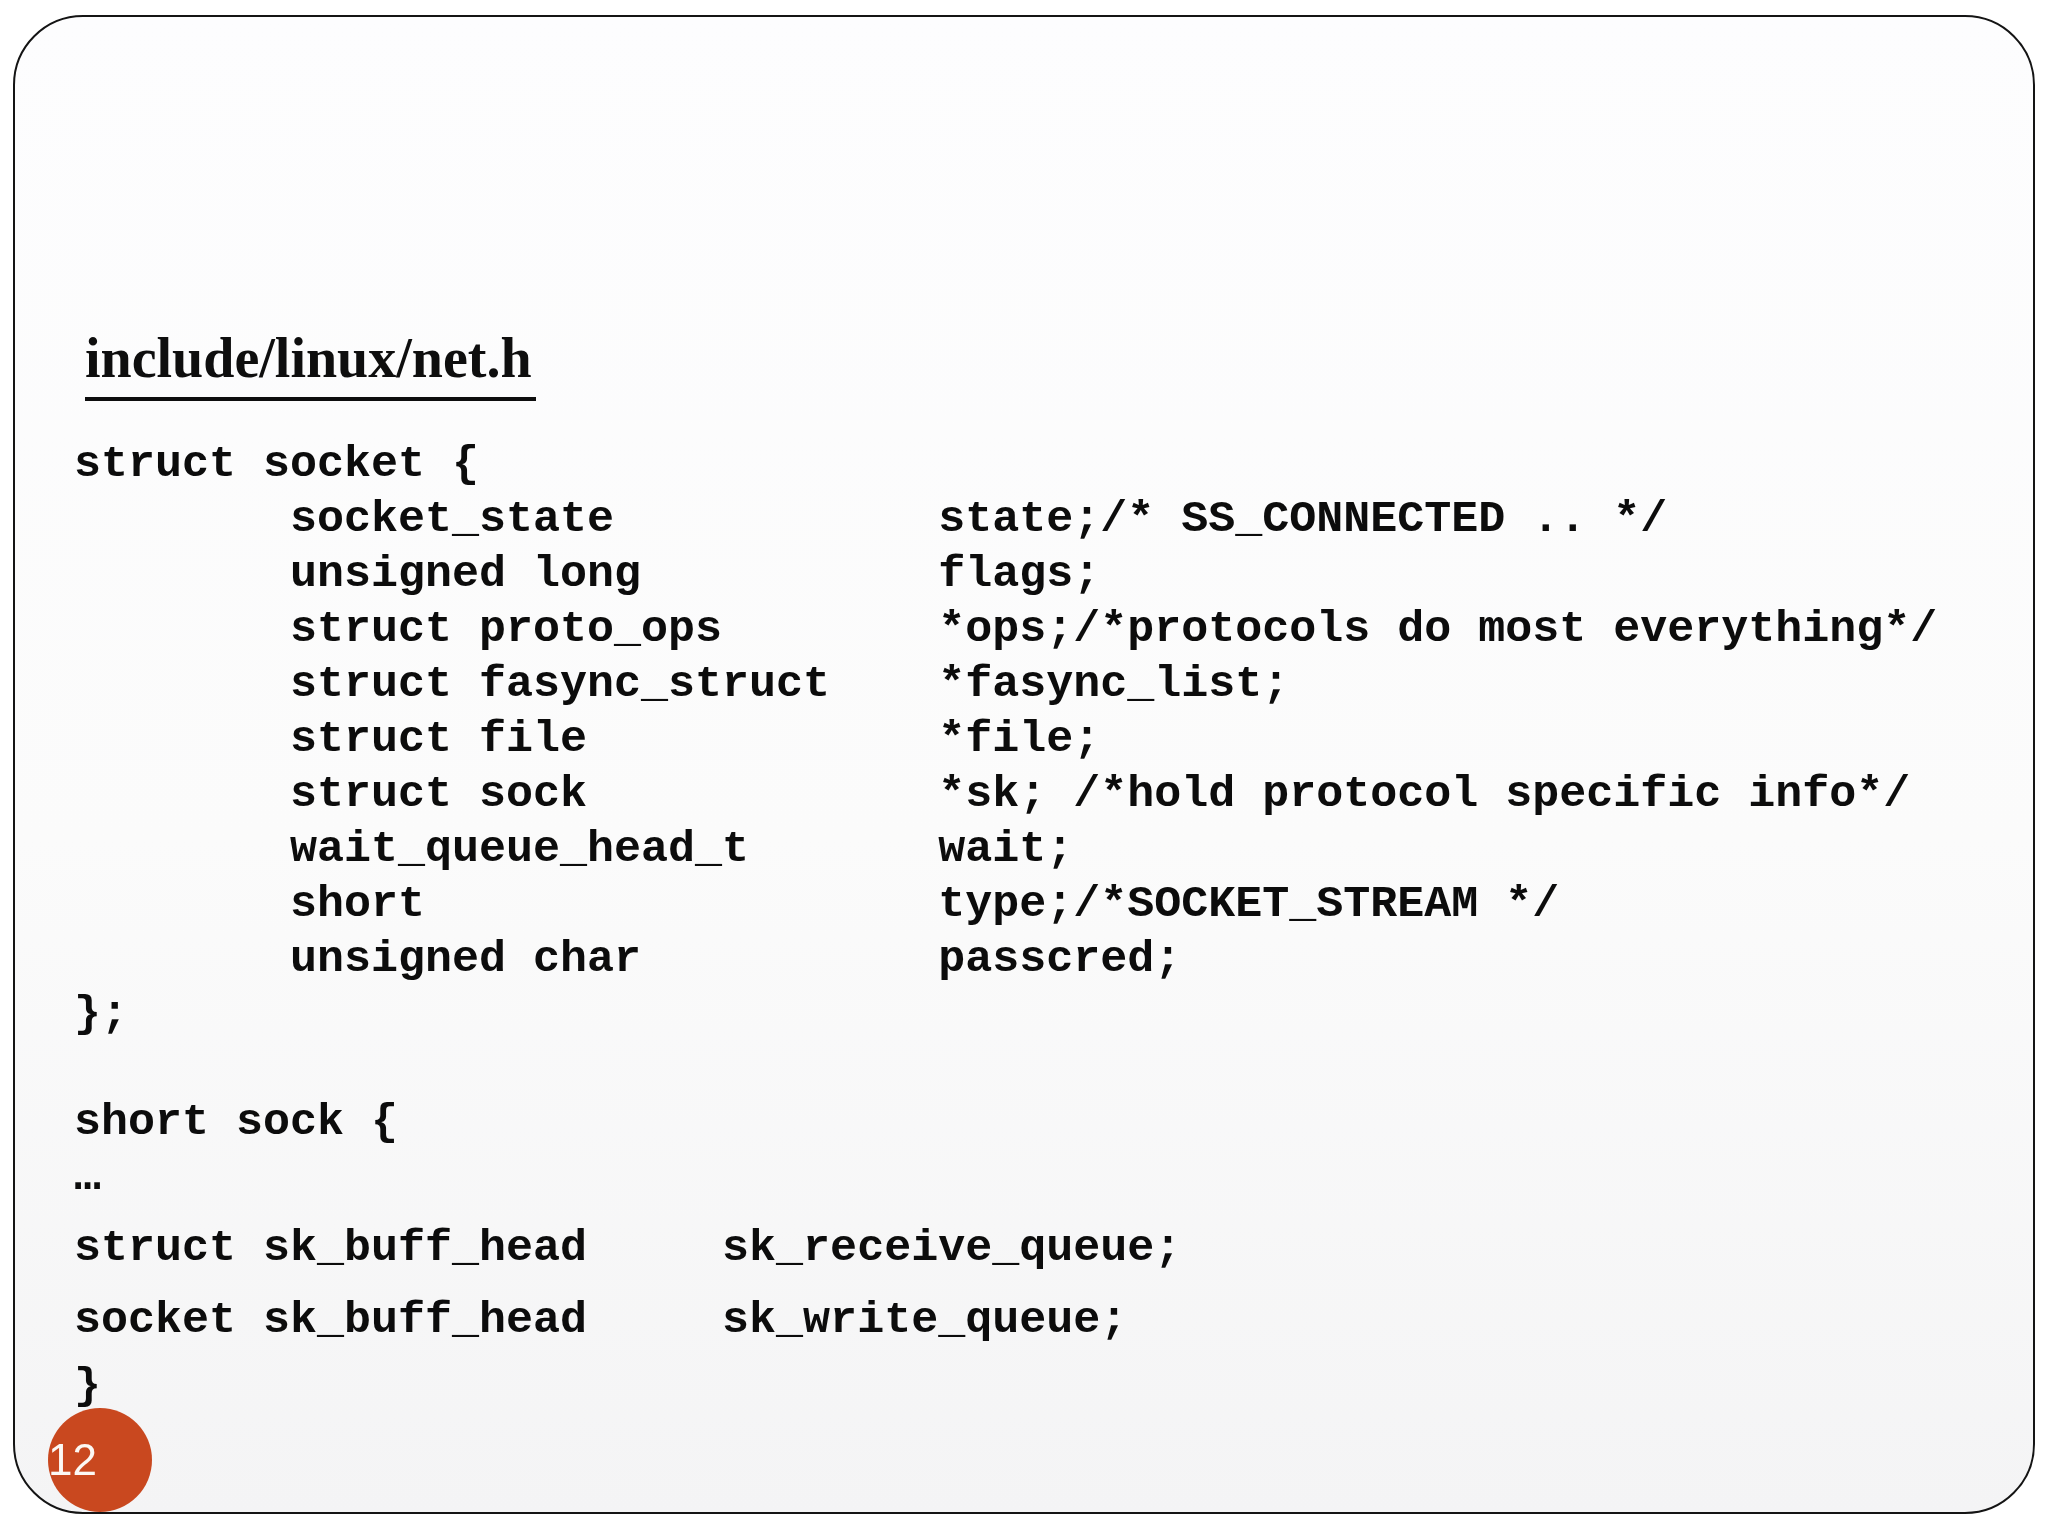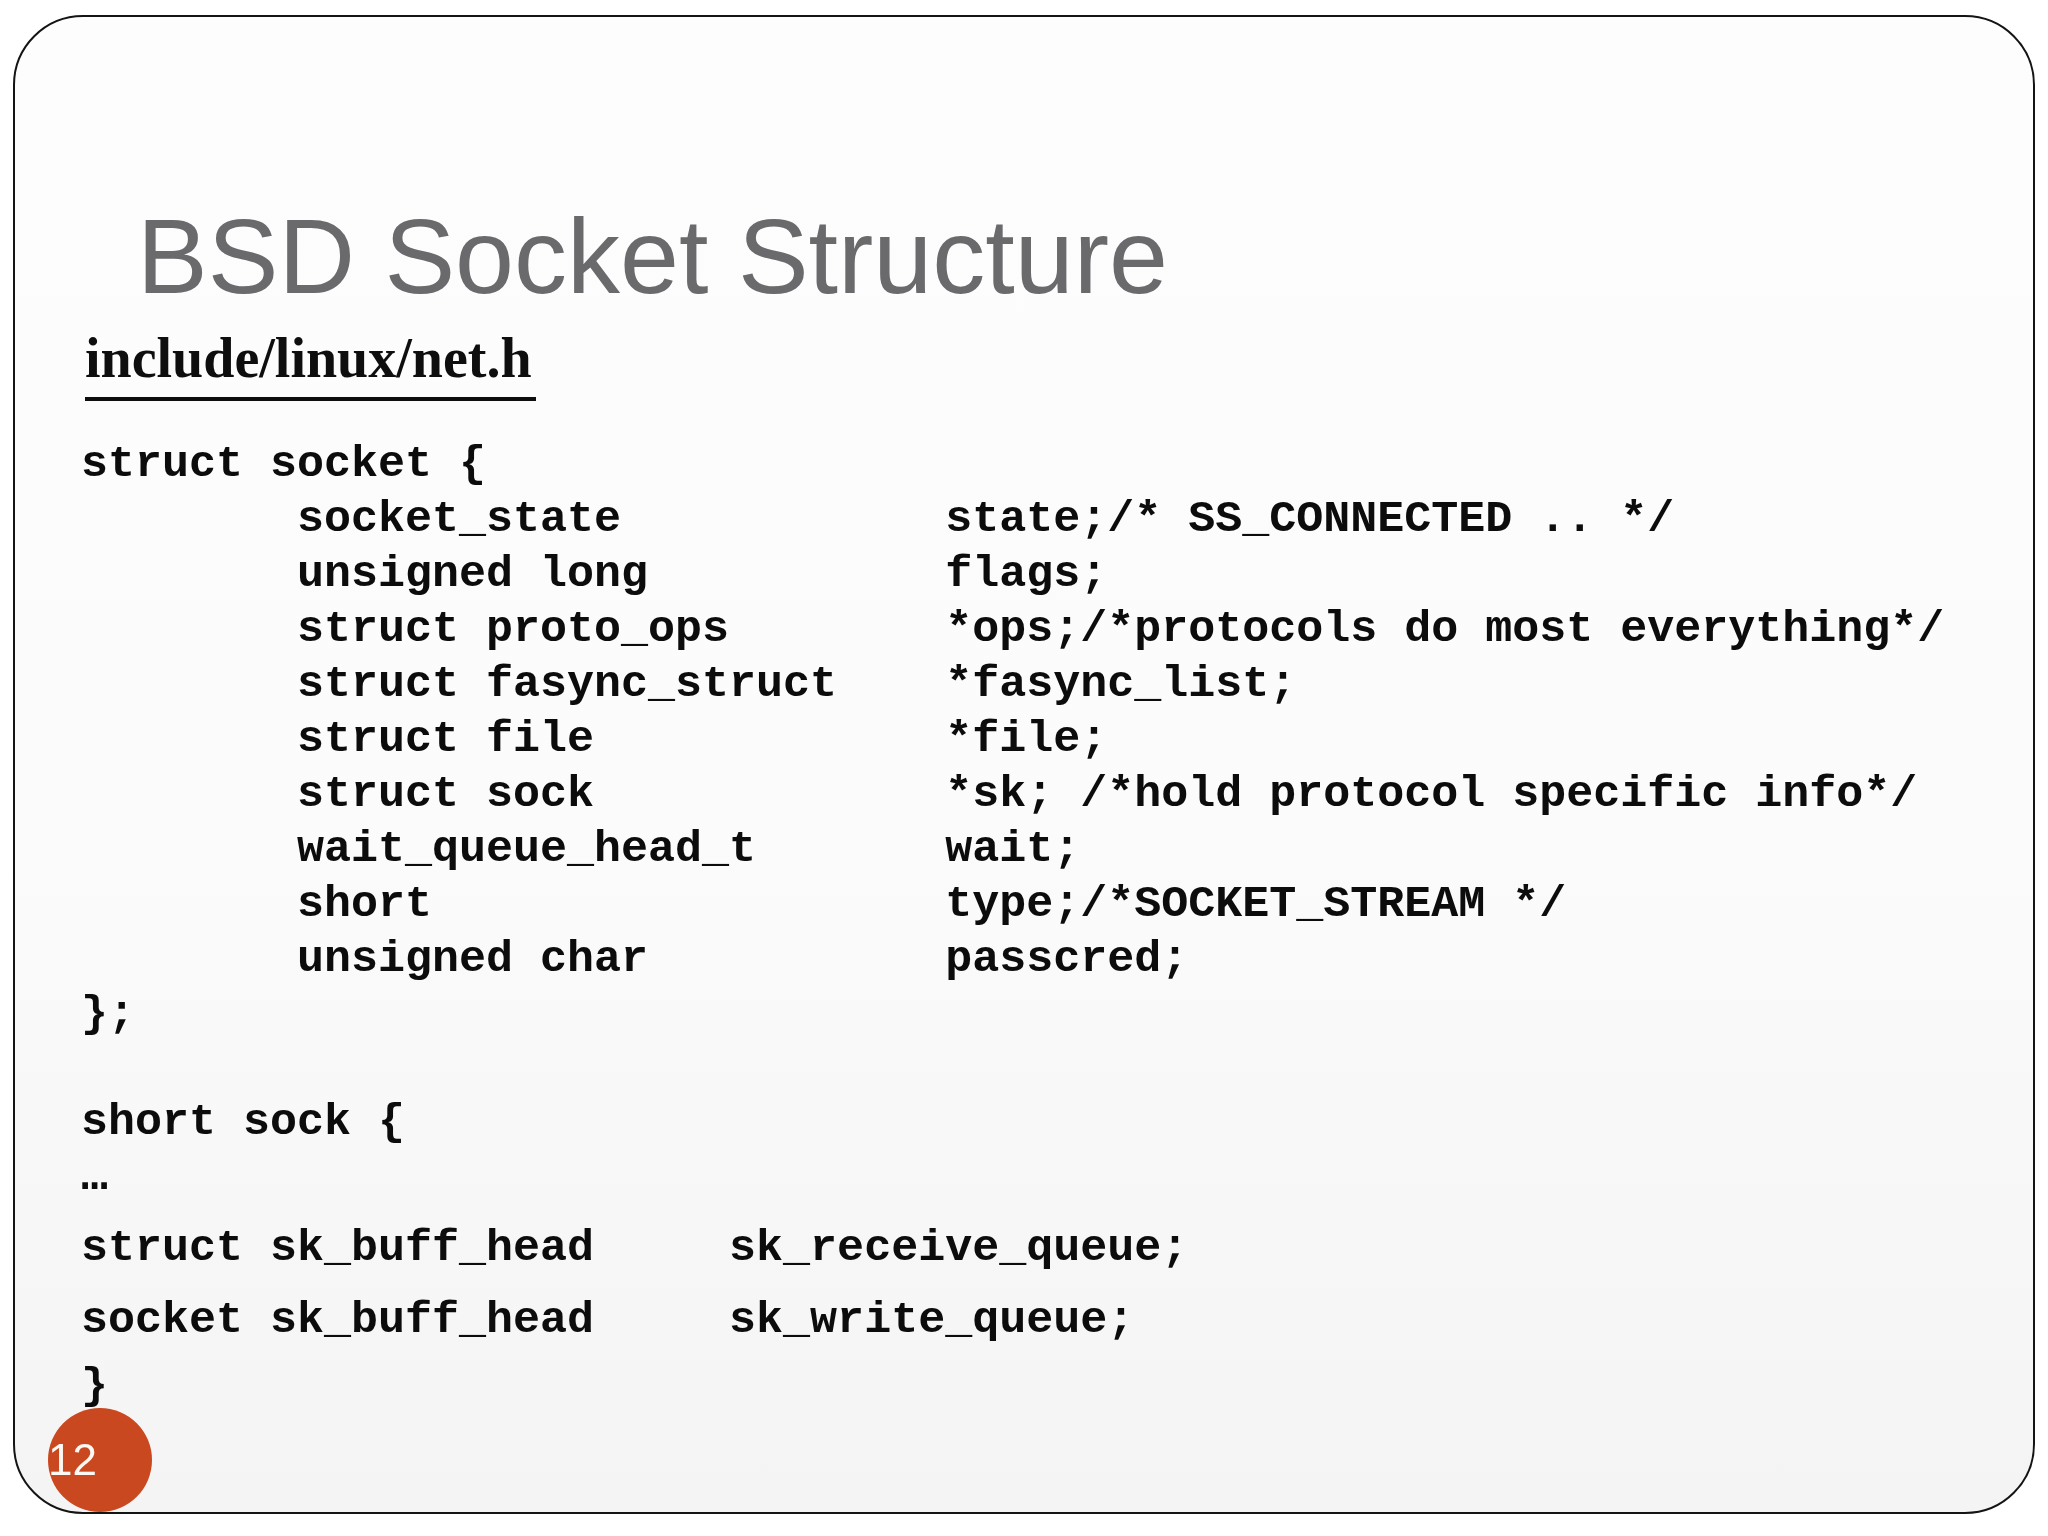--- a/index.html
+++ b/index.html
@@ -40,21 +40,21 @@
     font-size: 56px;
     line-height: 1.05;
     color: #0e0e0e;
     border-bottom: 4px solid #0e0e0e;
     padding: 0 4px 9px 0;
     white-space: nowrap;
   }
 
   .code {
     position: absolute;
-    left: 66px;
+    left: 59px;
     font-family: "Liberation Mono", "DejaVu Sans Mono", monospace;
     font-weight: 700;
     font-size: 45px;
     line-height: 55px;
     color: #0c0c0c;
     white-space: pre;
   }
   .code-socket { top: 420px; }
   .code-sock   { top: 1078px; }
   .code-sock .code-line:nth-child(3) { margin-top: 16px; }
@@ -78,21 +78,20 @@
     font-size: 44px;
     line-height: 1;
   }
 </style>
 </head>
 <body>
 
 <div class="stage">
   <div class="slide-frame">
 
-    <h1 class="slide-title" style="color: rgb(106, 106, 109);">BSD Socket Structure</h1>
 
     <div class="header-file">include/linux/net.h</div>
 
     <div class="code code-socket" style="color: rgb(12, 12, 12);"><div class="code-line">struct socket {</div><div class="code-line">        socket_state            state;/* SS_CONNECTED .. */</div><div class="code-line">        unsigned long           flags;</div><div class="code-line">        struct proto_ops        *ops;/*protocols do most everything*/</div><div class="code-line">        struct fasync_struct    *fasync_list;</div><div class="code-line">        struct file             *file;</div><div class="code-line">        struct sock             *sk; /*hold protocol specific info*/</div><div class="code-line">        wait_queue_head_t       wait;</div><div class="code-line">        short                   type;/*SOCKET_STREAM */</div><div class="code-line">        unsigned char           passcred;</div><div class="code-line">};</div></div>
 
     <div class="code code-sock" style="color: rgb(12, 12, 12);"><div class="code-line">short sock {</div><div class="code-line">…</div><div class="code-line">struct sk_buff_head     sk_receive_queue;</div><div class="code-line">socket sk_buff_head     sk_write_queue;</div><div class="code-line">}</div></div>
 
     <div class="page-badge" style="background: rgb(201, 72, 31);">
       <span>12</span>
     </div>

